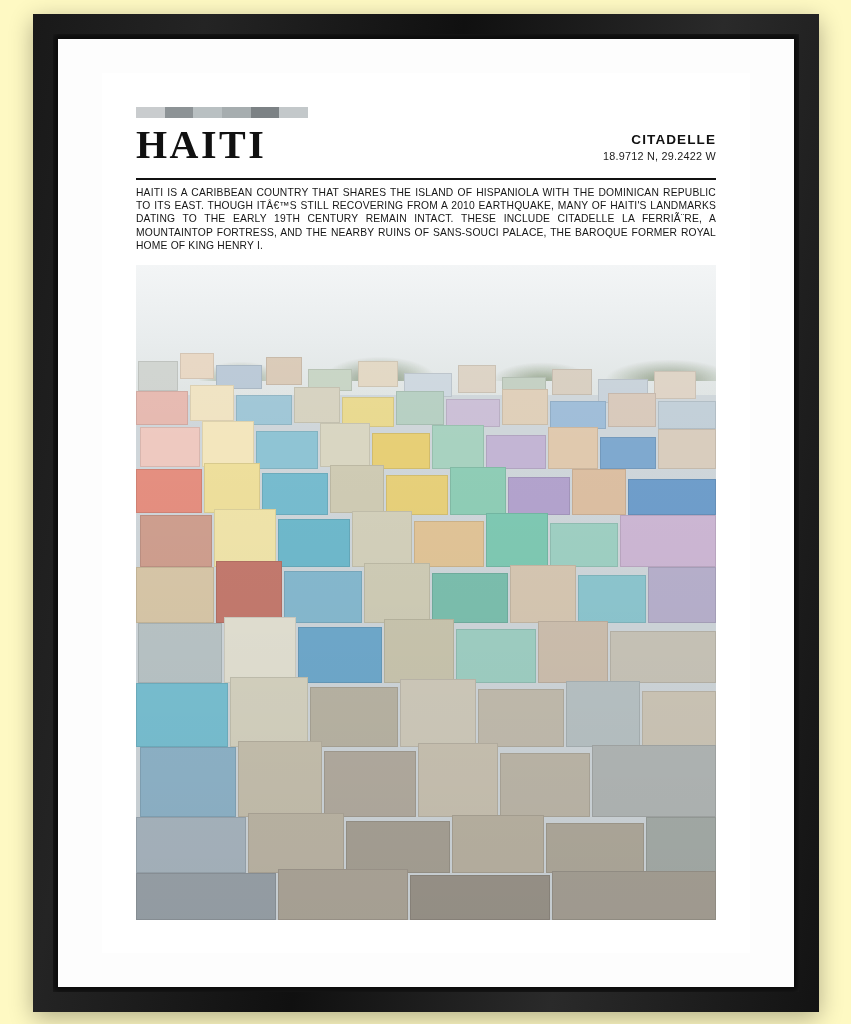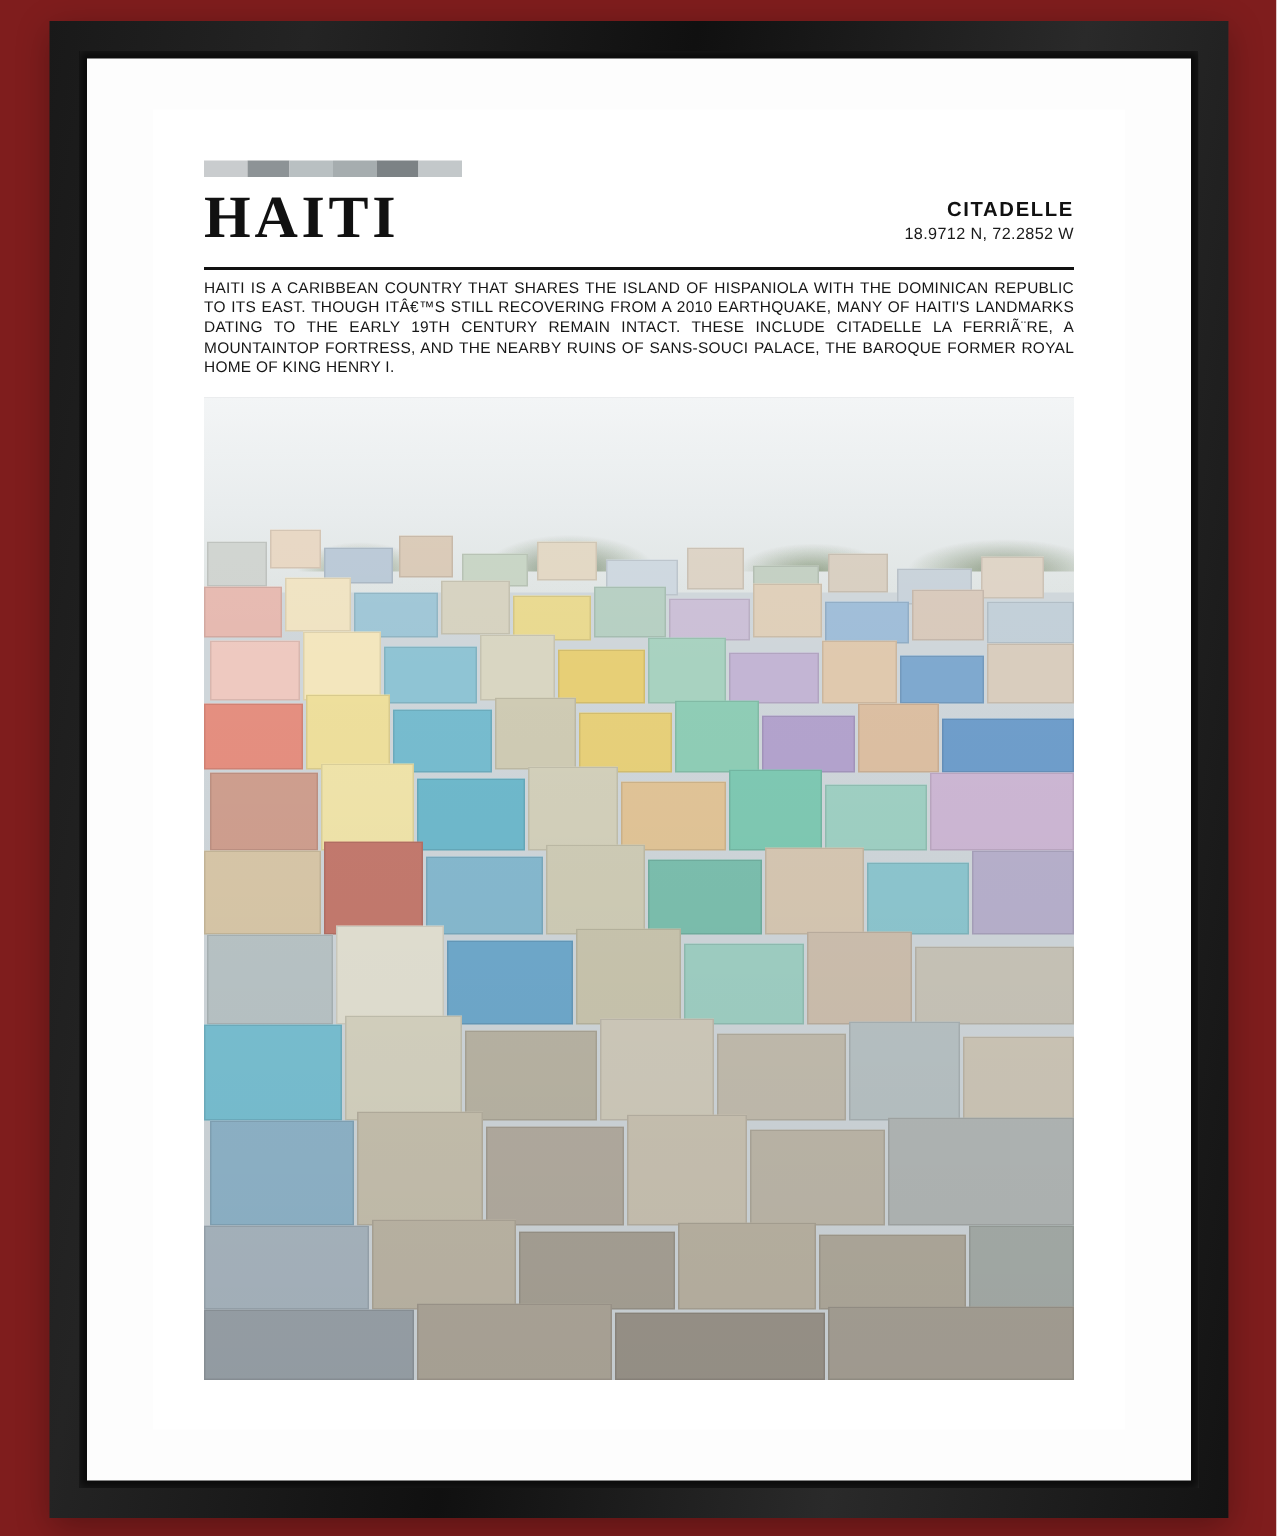--- a/index.html
+++ b/index.html
@@ -5,21 +5,21 @@
   * { box-sizing: border-box; margin: 0; padding: 0; }
   html, body {
     width: 851px; height: 1024px;
     background: #ffffff;
     font-family: "Liberation Sans", sans-serif;
     overflow: hidden;
   }
   .scene {
     position: relative;
     width: 851px; height: 1024px;
-    background: #7f1d1d;
+    background: #fef9c3;
   }
   
   .frame-outer {
     position: absolute;
     left: 33px; top: 14px;
     width: 786px; height: 998px;
     background: #141414;
     background: linear-gradient(100deg,#191919 0%,#242424 18%,#101010 45%,#2a2a2a 72%,#131313 100%);
     box-shadow: 0 6px 22px rgba(0,0,0,0.30);
   }
@@ -132,21 +132,21 @@
         <i style="background:#b9c0c2"></i>
         <i style="background:#a6adaf"></i>
         <i style="background:#7c8285"></i>
         <i style="background:#c3c8ca"></i>
       </div>
 
       <div class="title-row">
         <div class="title">HAITI</div>
         <div class="meta">
           <div class="region">CITADELLE</div>
-          <div class="coords">18.9712 N, 72.2852 W</div>
+          <div class="coords">18.9712 N, 29.2422 W</div>
         </div>
       </div>
 
       <div class="rule"></div>
 
       <div class="desc">HAITI IS A CARIBBEAN COUNTRY THAT SHARES THE ISLAND OF HISPANIOLA WITH THE DOMINICAN REPUBLIC TO ITS EAST. THOUGH ITÂ€™S STILL RECOVERING FROM A 2010 EARTHQUAKE, MANY OF HAITI'S LANDMARKS DATING TO THE EARLY 19TH CENTURY REMAIN INTACT. THESE INCLUDE CITADELLE LA FERRIÃ¨RE, A MOUNTAINTOP FORTRESS, AND THE NEARBY RUINS OF SANS-SOUCI PALACE, THE BAROQUE FORMER ROYAL HOME OF KING HENRY I.</div>
 
       <div class="photo">
         <div class="sky"></div>
         <div class="ridge"></div>

